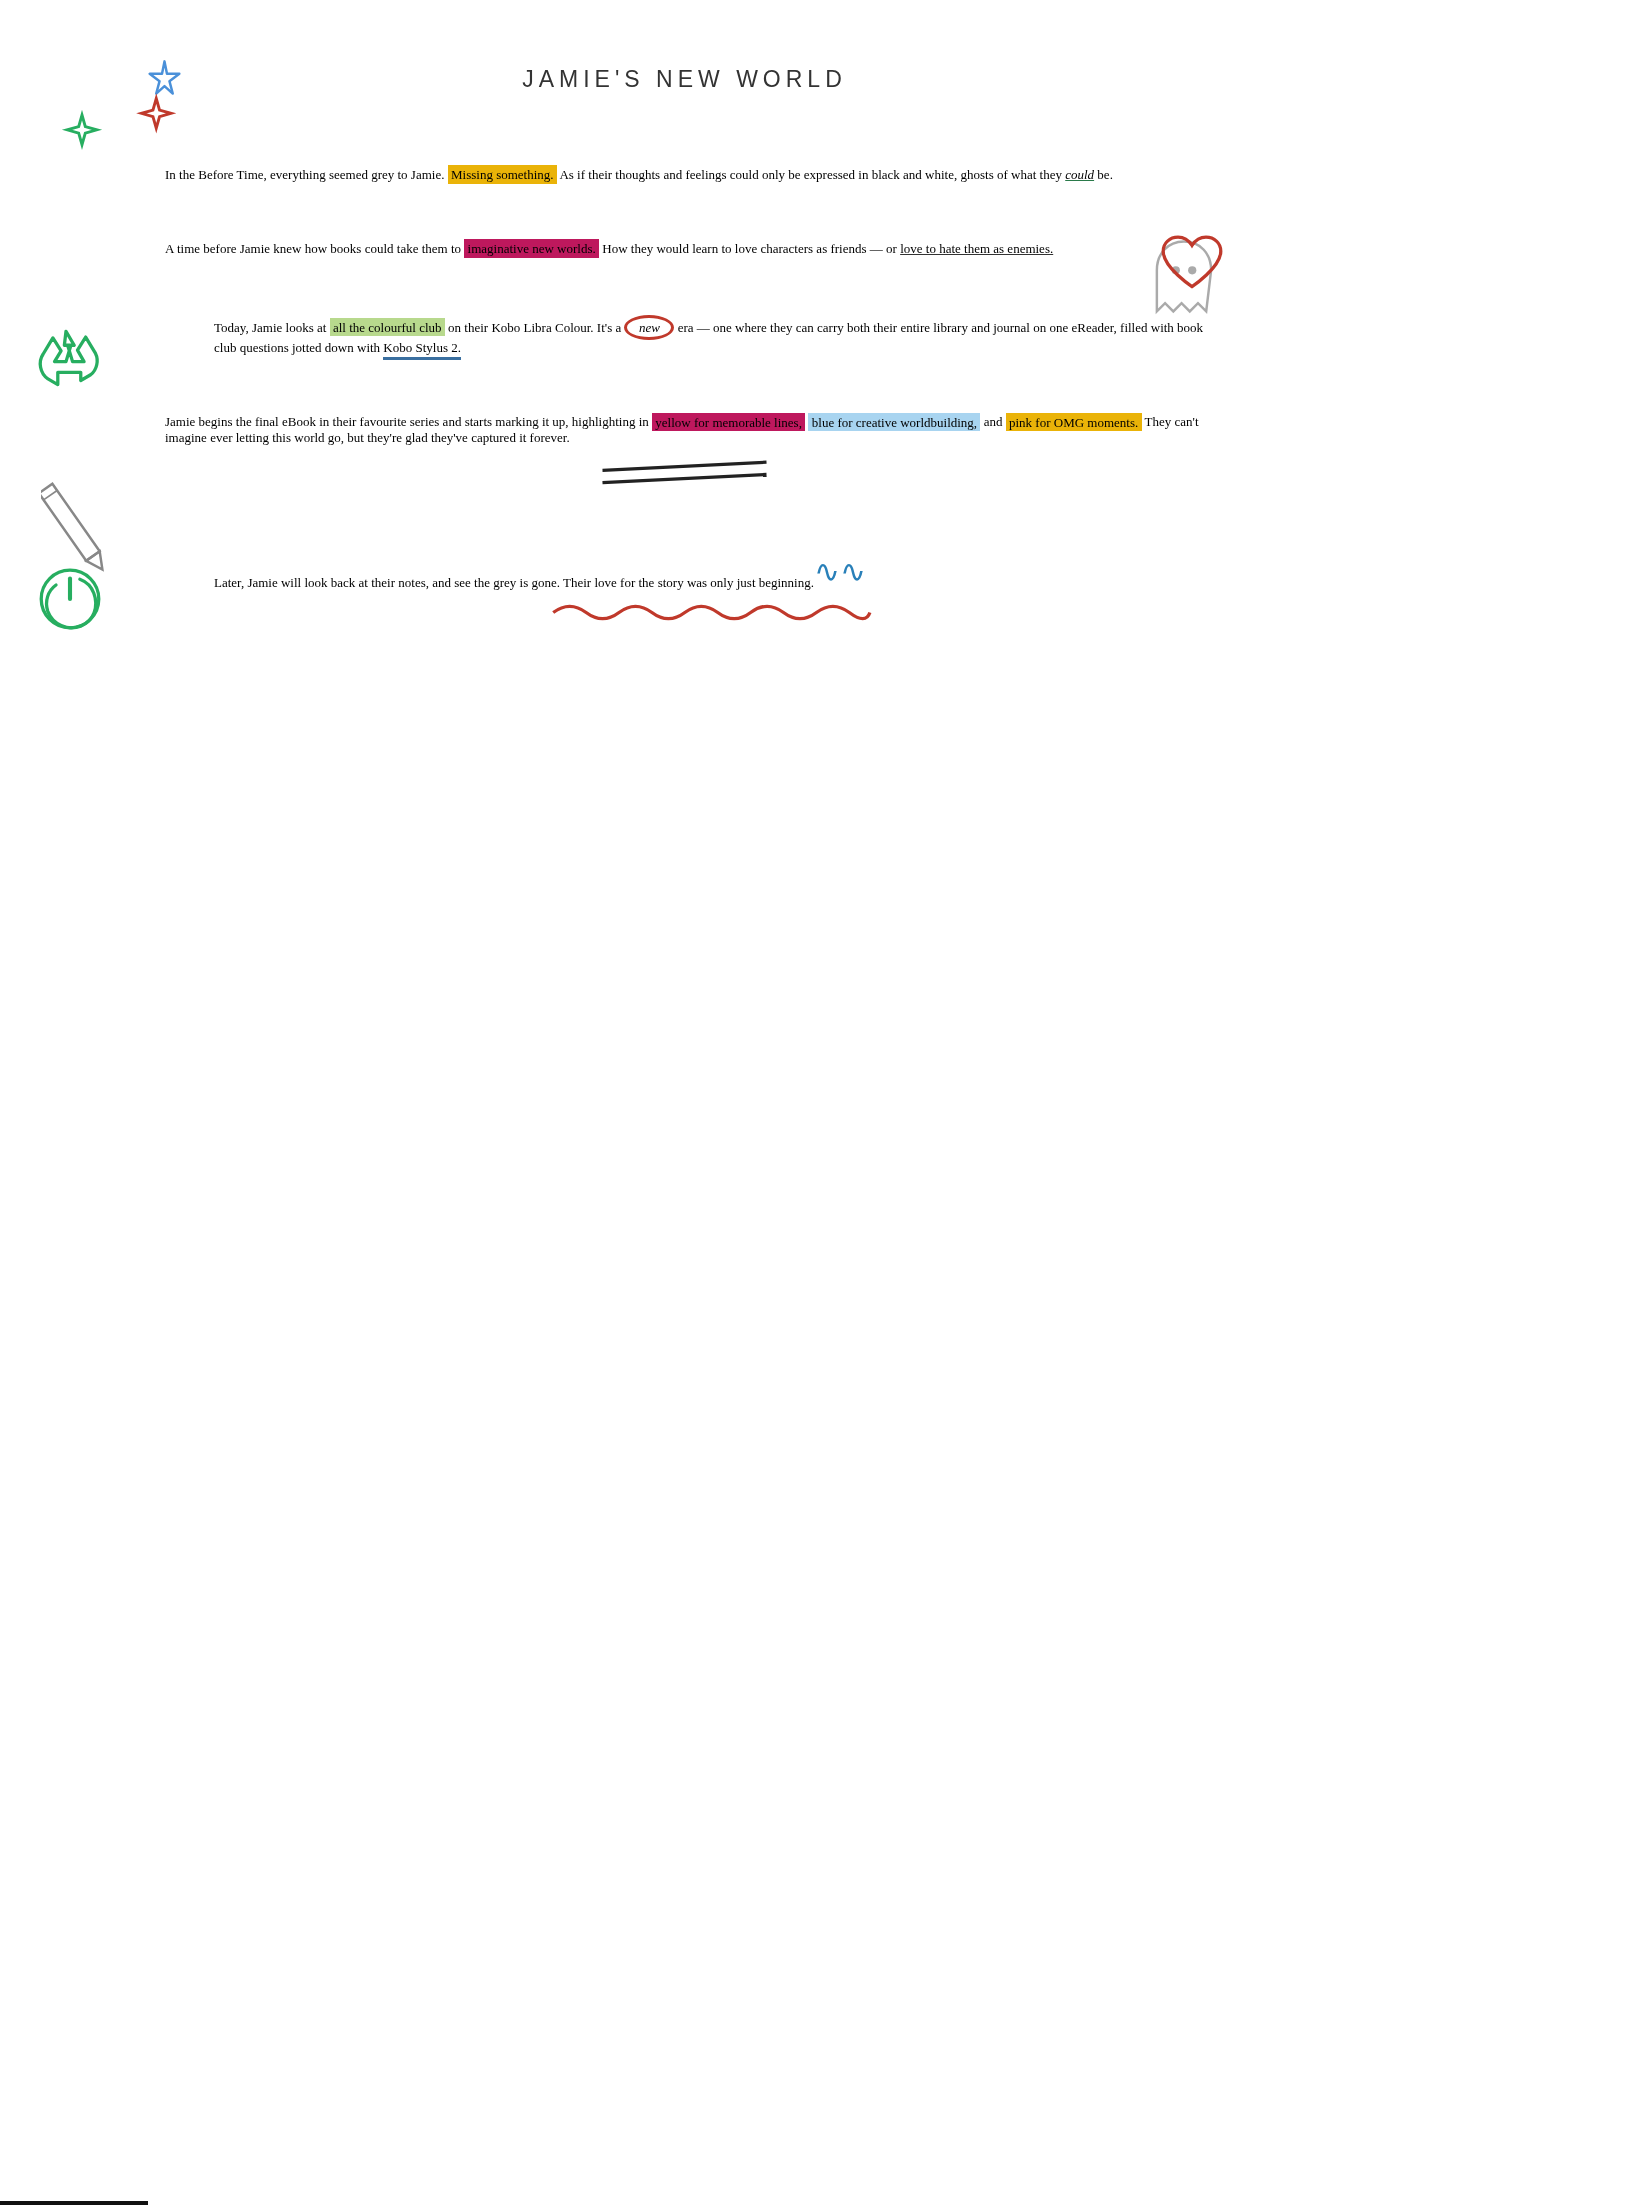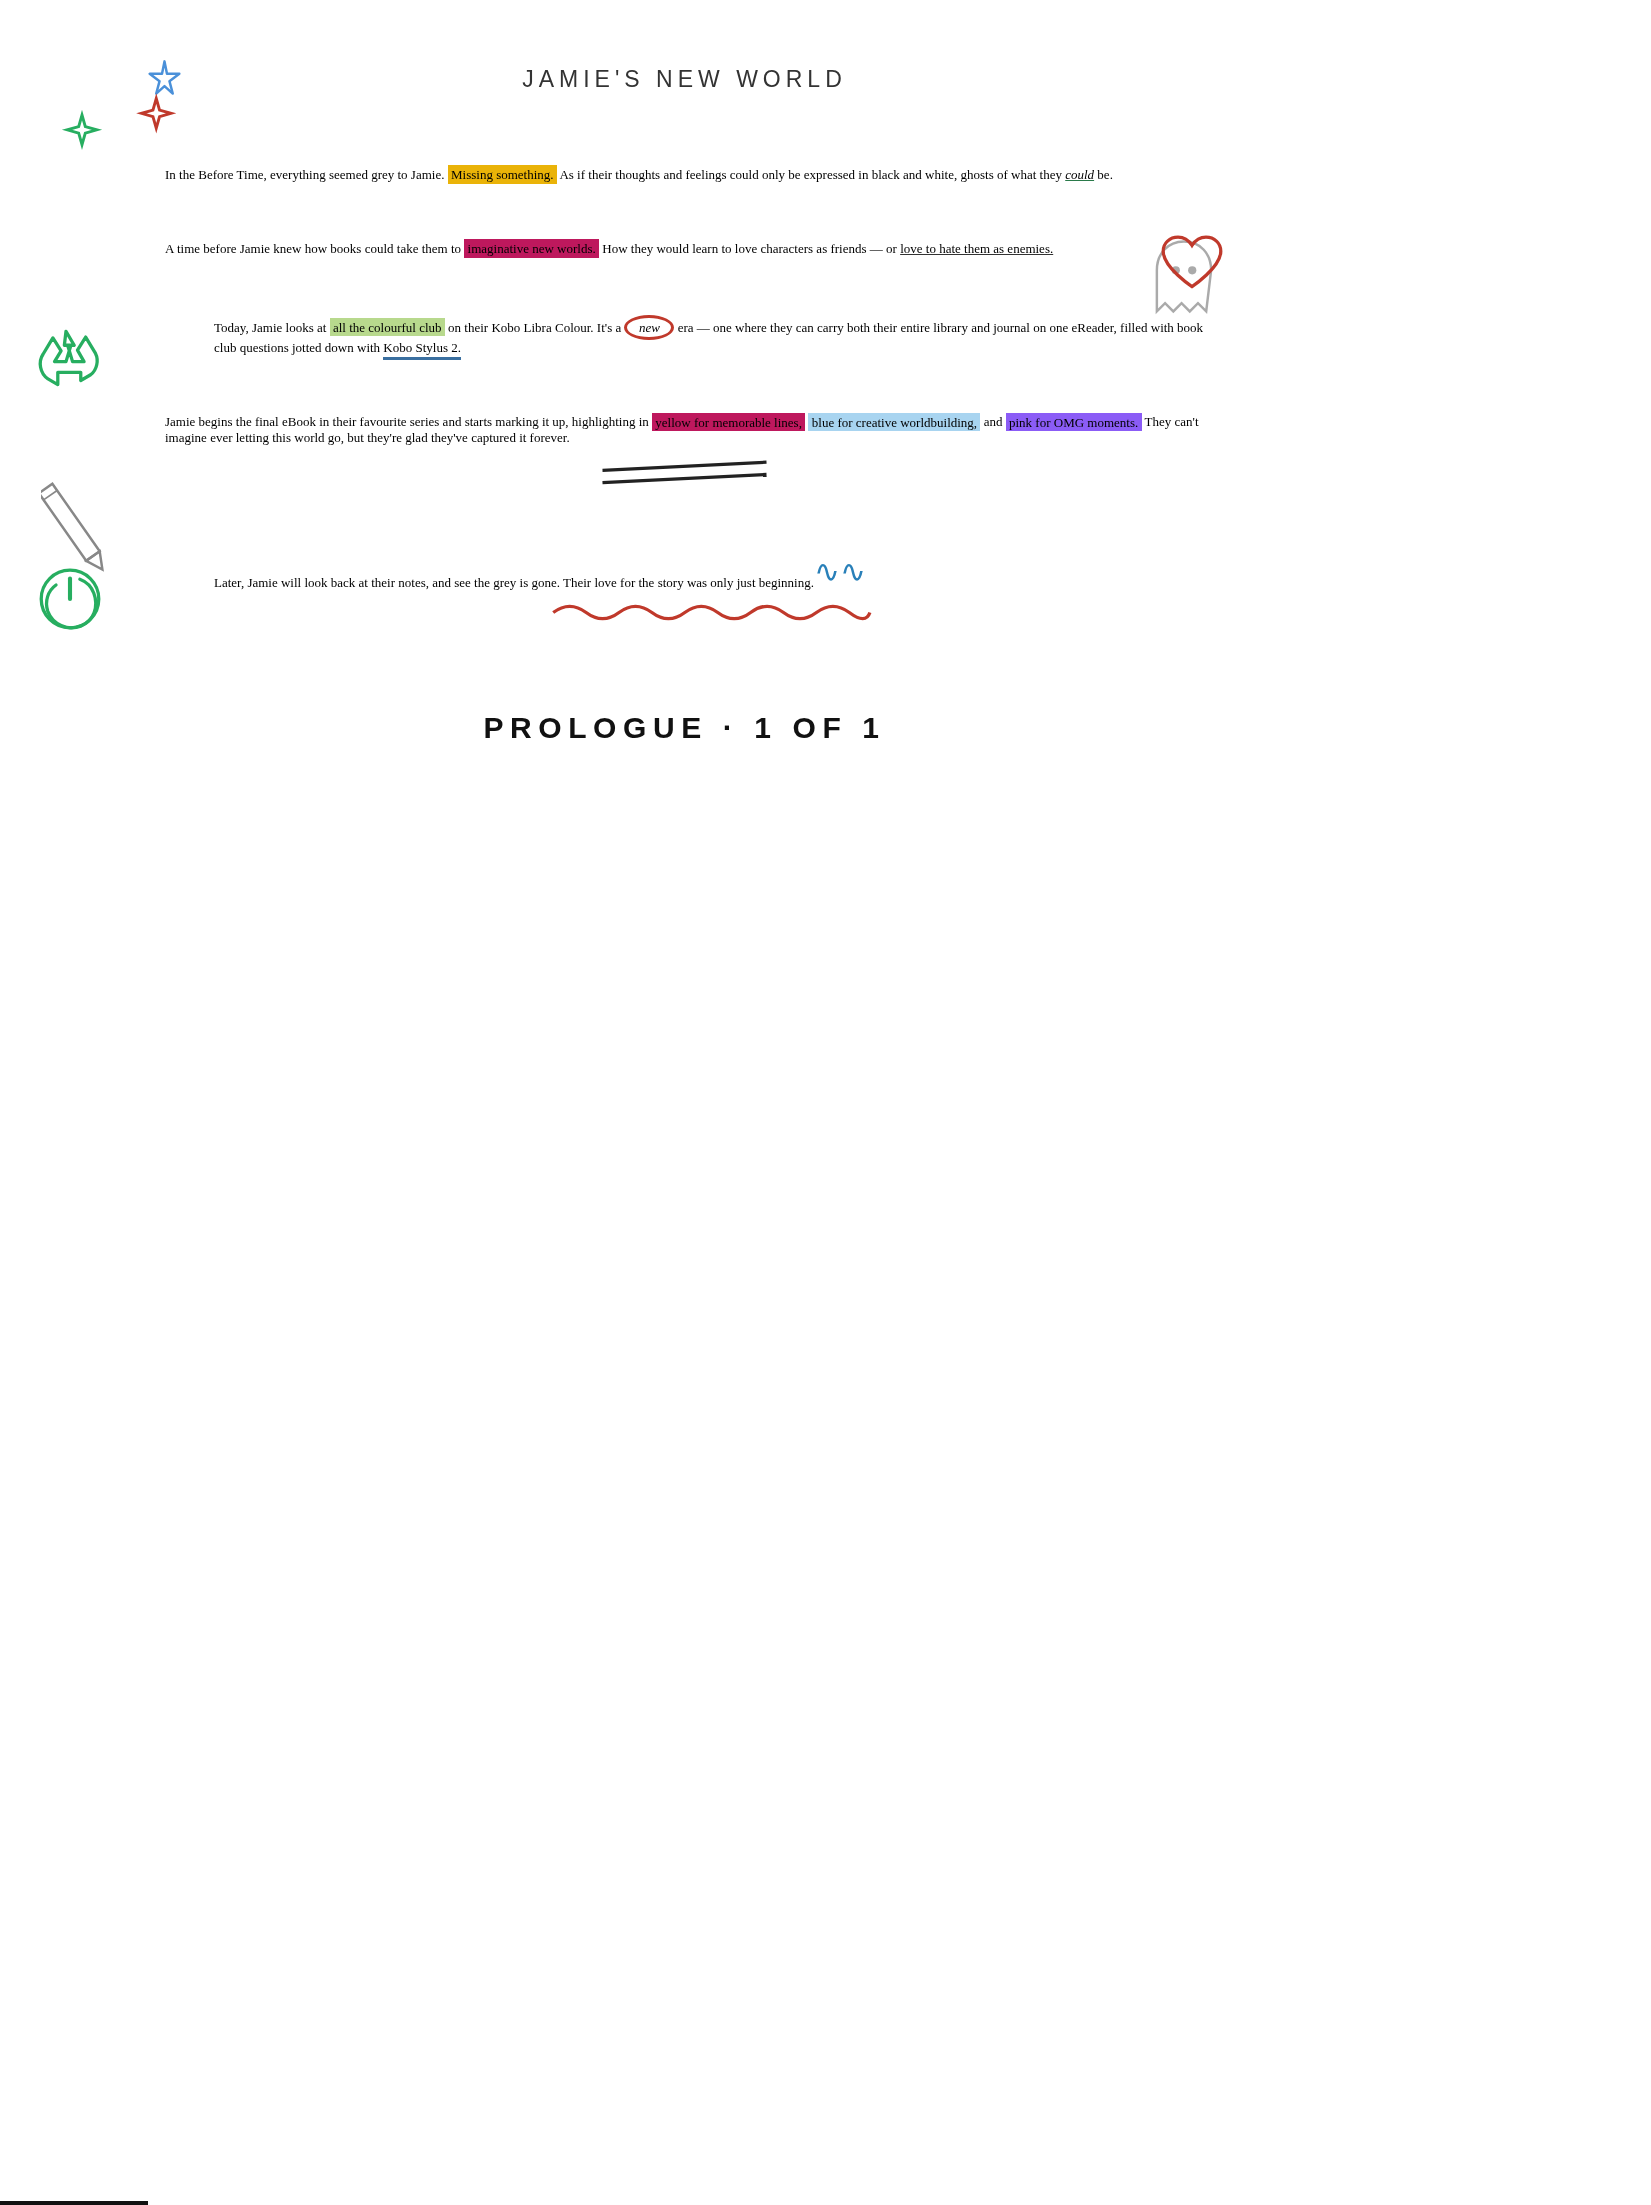--- a/index.html
+++ b/index.html
@@ -53,21 +53,21 @@
       background-color: #be185d;
       padding: 1.6px 3.3px;
     }
 
     .highlight-green {
       background-color: #b8d98d;
       padding: 1.6px 3.3px;
     }
 
     .highlight-pink {
-      background-color: #8b5cf6;
+      background-color: #eab308;
       padding: 1.6px 3.3px;
     }
 
     .highlight-blue-light {
       background-color: #a8d4f0;
       padding: 1.6px 3.3px;
     }
 
     .underline-dark {
       text-decoration: underline;
@@ -211,20 +211,17 @@
         <path d="M28,28 C18,35 14,48 18,60 C24,76 42,84 58,78 C74,72 80,54 74,38 C71,30 65,24 57,21" fill="none" stroke="#27ae60" stroke-width="4" stroke-linecap="round"></path>
       </svg>
     </div>
     <span>Later, Jamie will look back at their notes, and see the grey is gone. Their love for the story was only just beginning.</span><span class="blue-scribble">∿∿</span>
     
     <svg width="329" height="33" viewBox="0 0 400 40" style="display:block; margin: 4.1px auto 0;">
       <path d="M10,20 Q30,5 50,20 Q70,35 90,20 Q110,5 130,20 Q150,35 170,20 Q190,5 210,20 Q230,35 250,20 Q270,5 290,20 Q310,35 330,20 Q350,5 370,20 Q390,35 395,20" fill="none" stroke="#c0392b" stroke-width="4"></path>
     </svg>
   </div>
 
-  <div class="footer">
-    <span class="footer-text">PROLOGUE · 1 OF 1</span>
-  </div>
 
   <div class="footer-line"></div>
 
 </div>
 
 
 </body></html>

